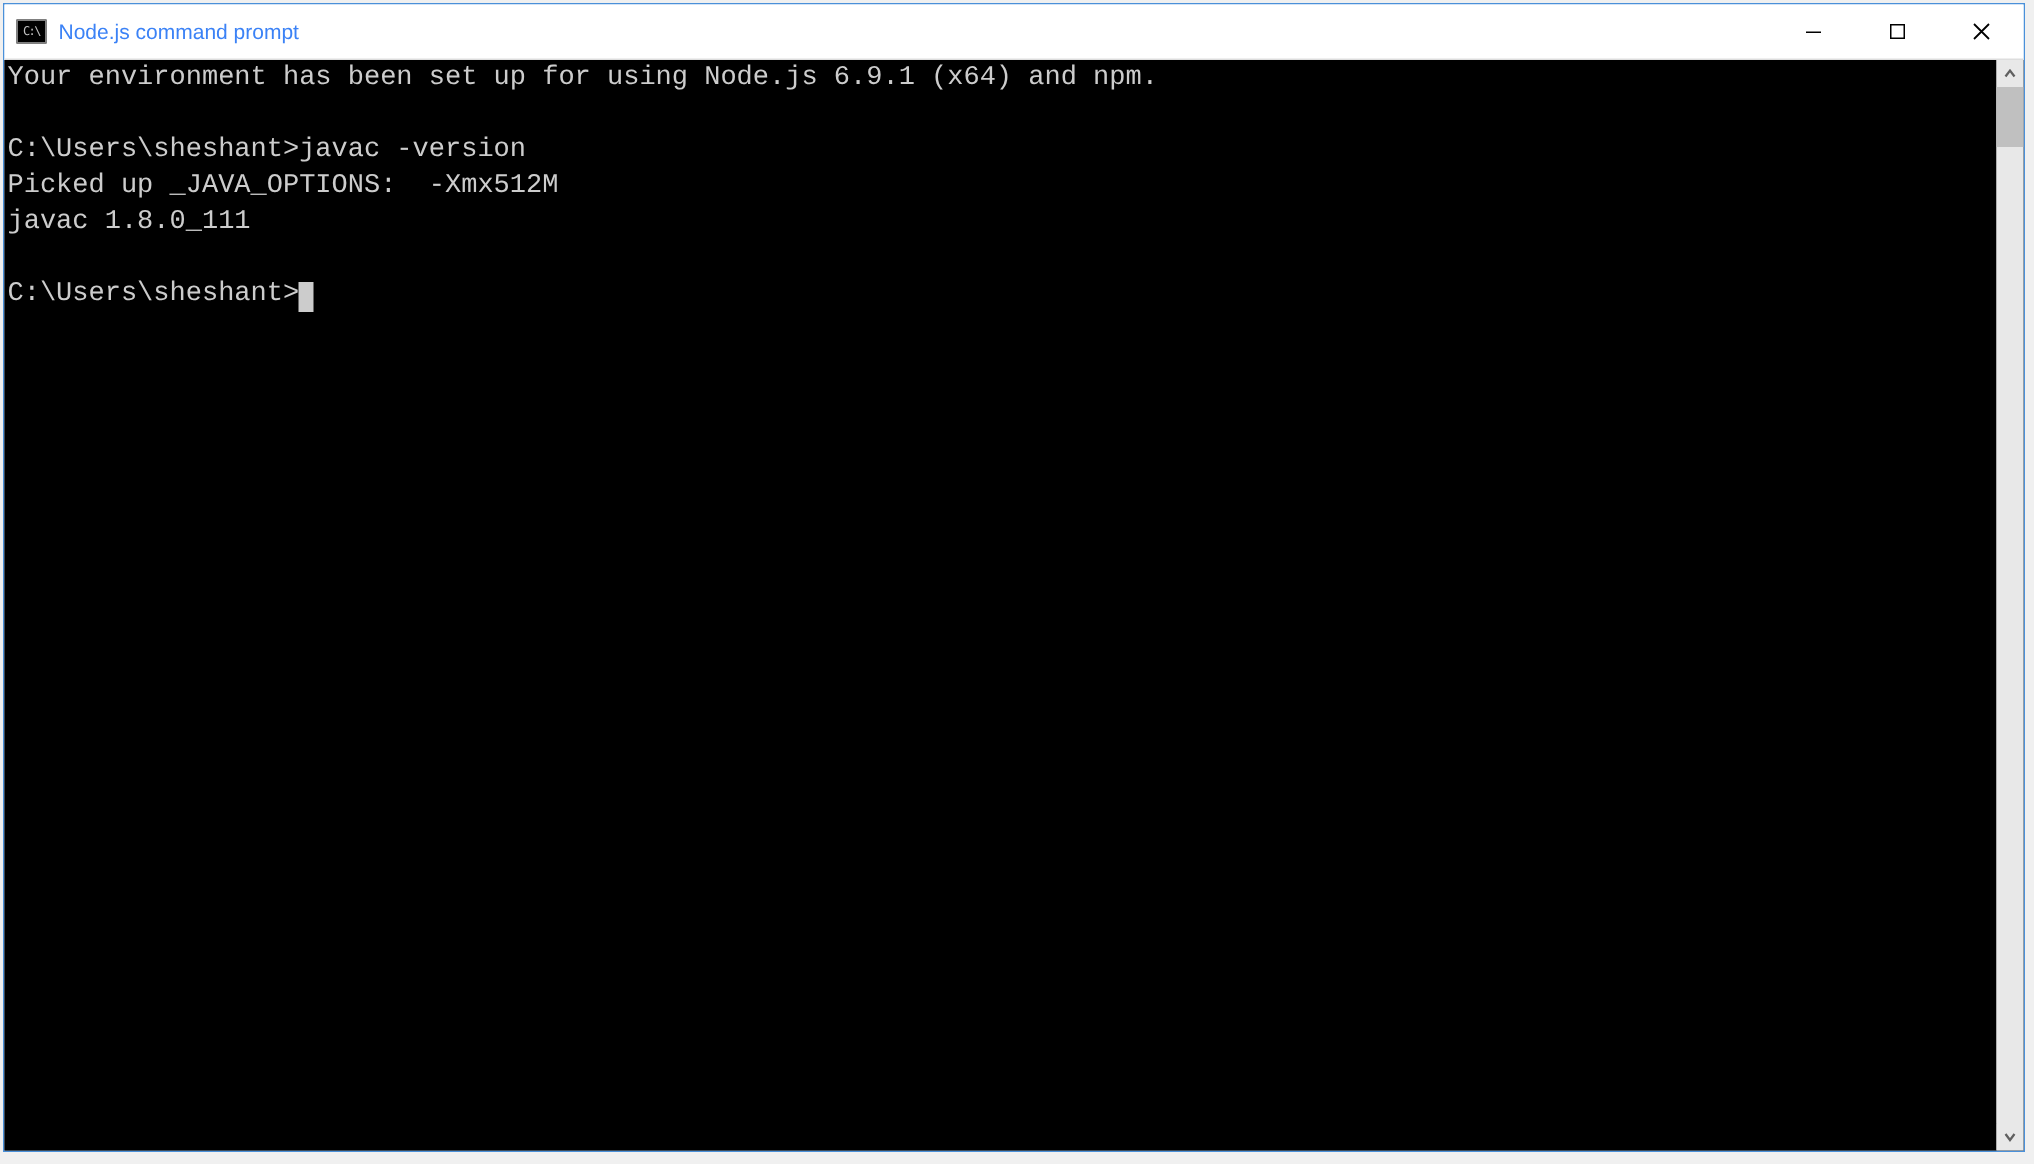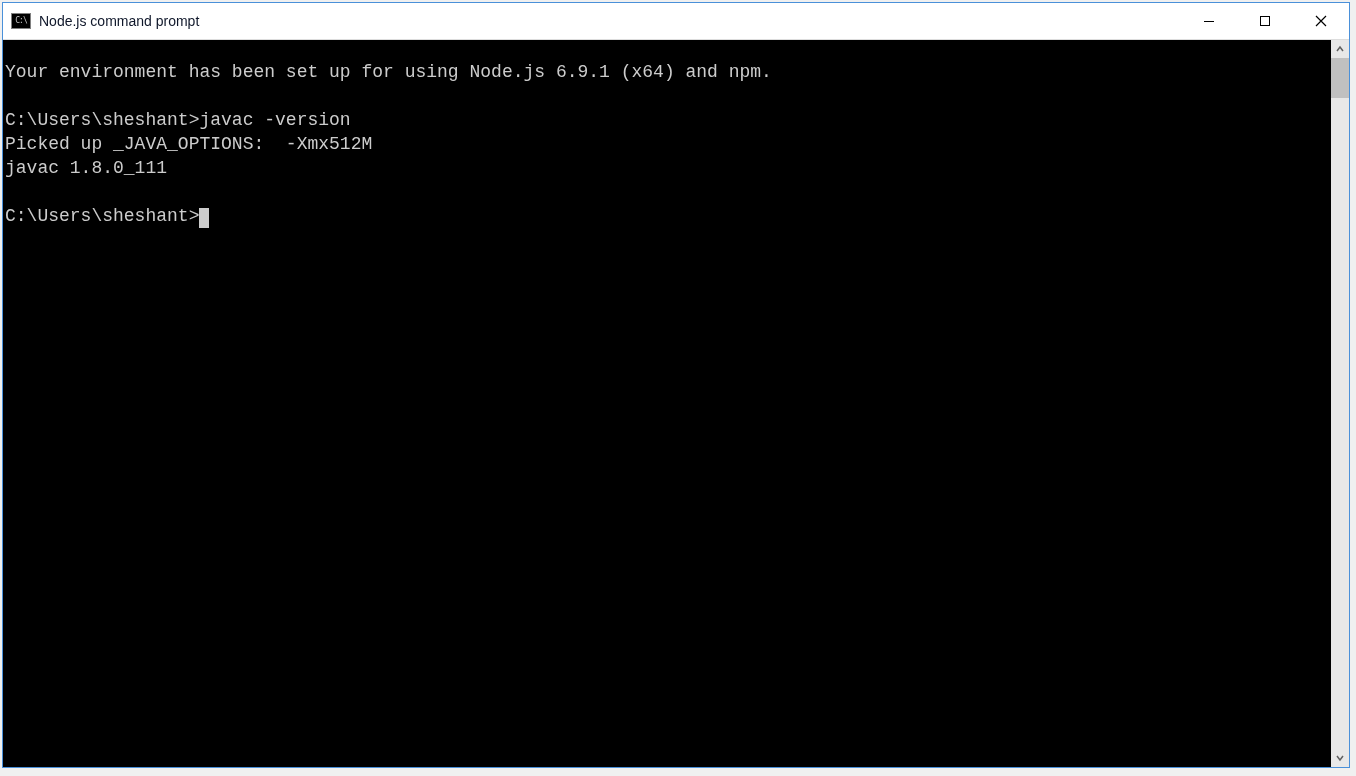--- a/index.html
+++ b/index.html
@@ -44,21 +44,21 @@
     }
     .app-icon-inner {
       color: #c0c0c0;
       font-size: 8px;
       font-family: monospace;
       line-height: 1;
       letter-spacing: -1px;
     }
     .title-text {
       font-size: 14px;
-      color: #0f172a;
+      color: #3b82f6;
       flex: 1;
     }
     .window-controls {
       display: flex;
       height: 100%;
     }
     .win-btn {
       width: 56px;
       height: 100%;
       display: flex;
@@ -75,21 +75,21 @@
     .terminal-container {
       flex: 1;
       display: flex;
       background: #000000;
       position: relative;
       overflow: hidden;
     }
     .terminal {
       flex: 1;
       background: #000000;
-      padding: 20px 0 0 2px;
+      padding: 0 0 0 2px;
       font-family: Consolas, "Courier New", monospace;
       font-size: 18px;
       line-height: 24px;
       color: #cccccc;
       white-space: pre;
       overflow: hidden;
       font-weight: 400;
     }
     .line {
       display: block;

